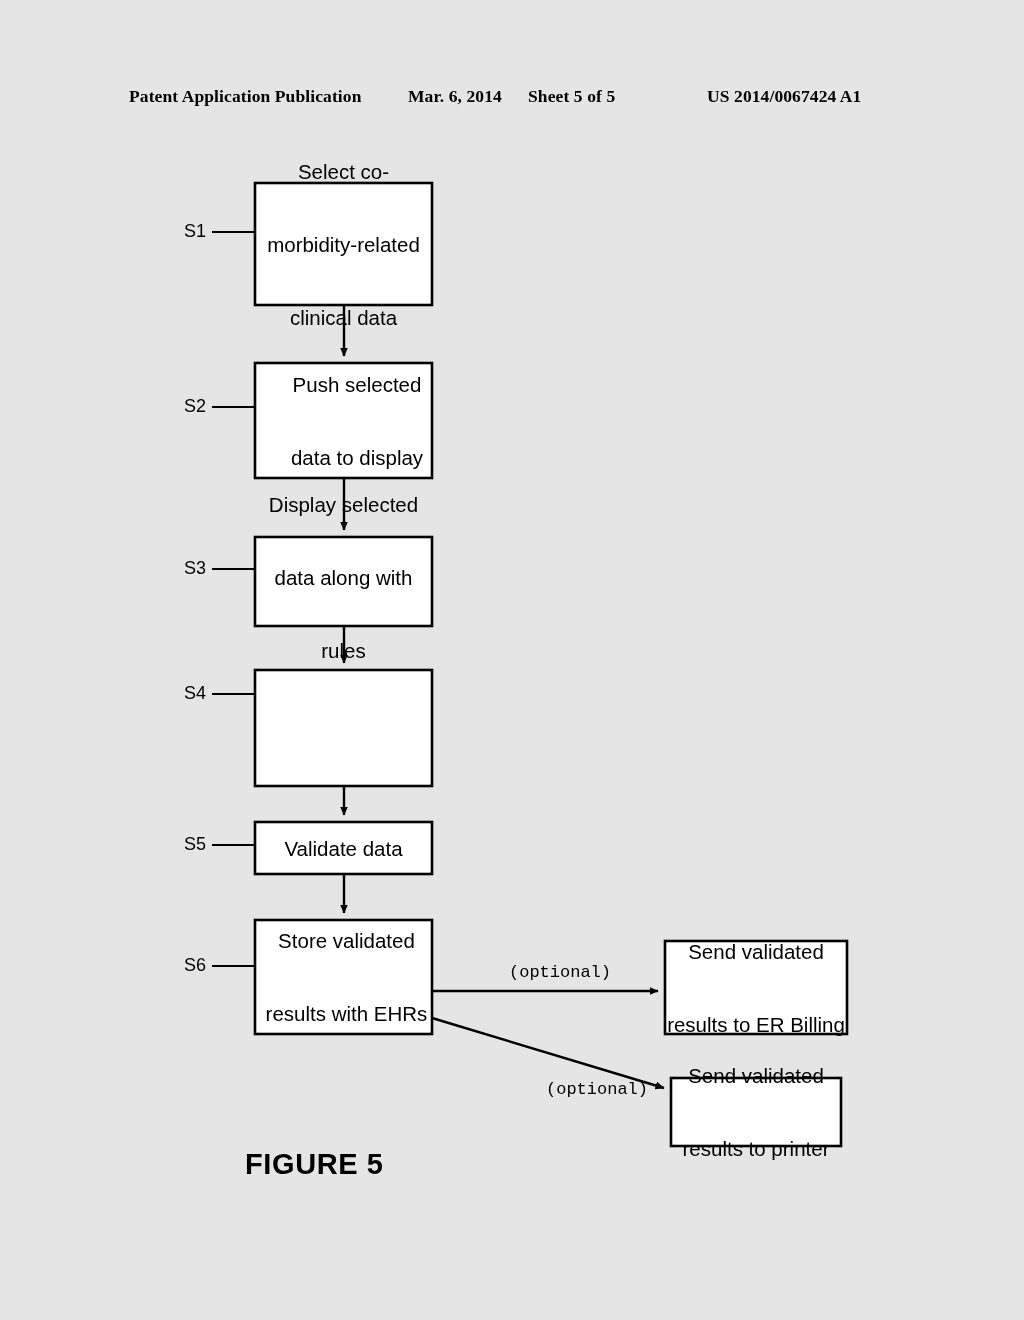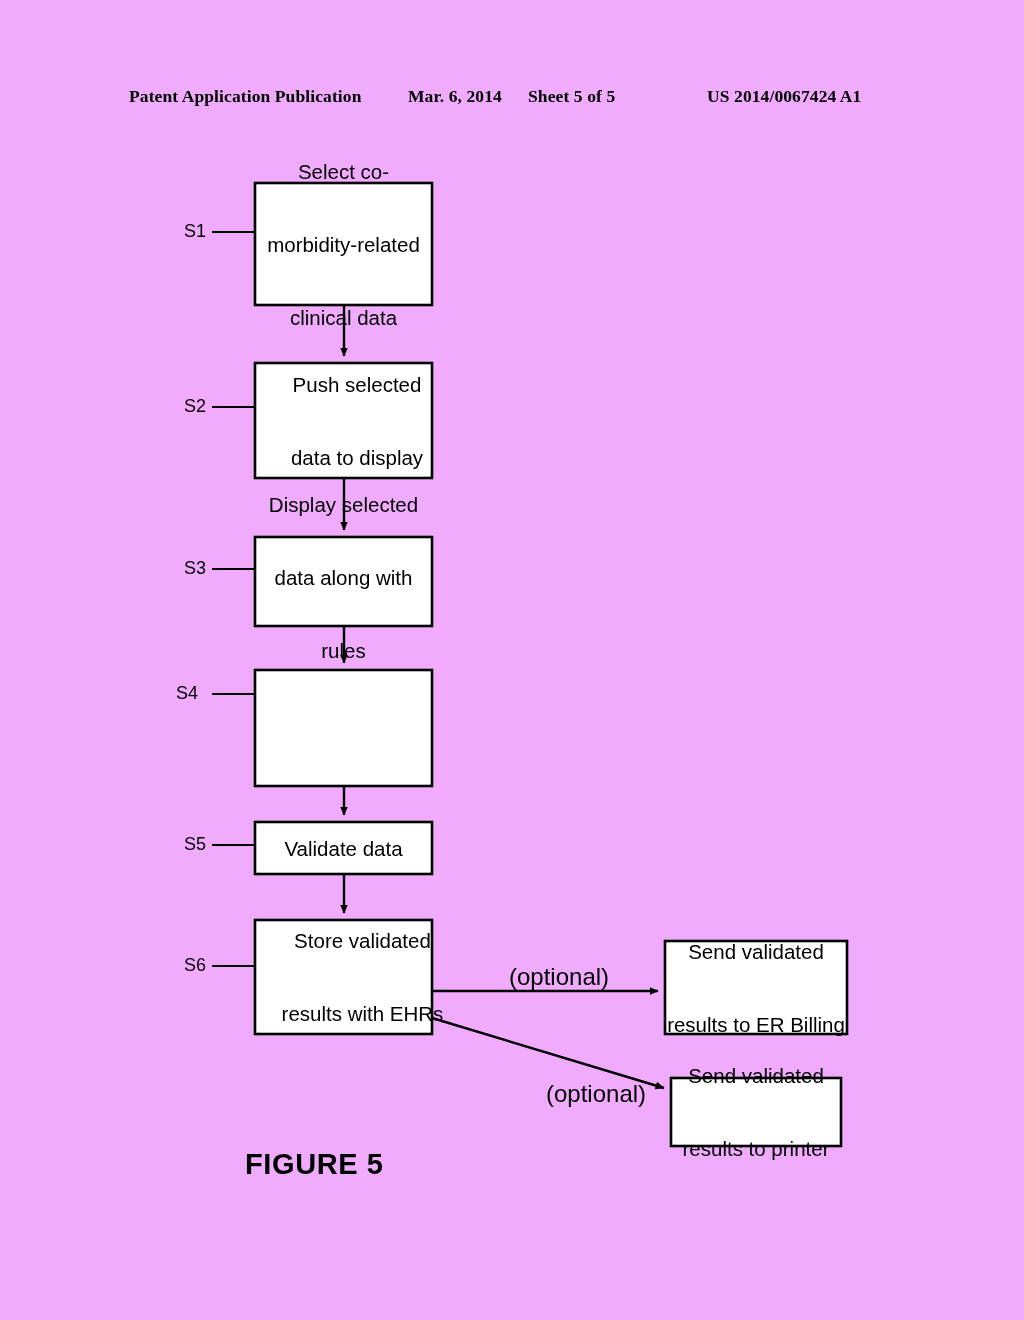--- a/index.html
+++ b/index.html
@@ -14,21 +14,21 @@
     position: relative;
     font-family: "Liberation Sans", sans-serif;
     color: #000000;
     overflow: hidden;
   }
   .page {
     position: absolute;
     left: 0; top: 0;
     width: 1024px;
     height: 1320px;
-    background: #f0abfc;
+    background: #e5e5e5;
   }
   
   .pub-header {
     position: absolute;
     left: 0;
     top: 86px;
     width: 1024px;
     height: 26px;
     font-family: "Liberation Serif", serif;
     font-weight: bold;
@@ -99,22 +99,22 @@
   .step-label {
     position: absolute;
     font-family: "Liberation Sans", sans-serif;
     font-size: 18px;
     color: #000000;
     text-align: left;
     white-space: nowrap;
   }
   .edge-label {
     position: absolute;
-    font-family: Liberation Sans, sans-serif;
-    font-size: 24px;
+    font-family: Liberation Mono, monospace;
+    font-size: 17px;
     color: #000000;
     white-space: nowrap;
     text-align: right;
   }
   .fig-caption {
     position: absolute;
     left: 245px;
     top: 1148px;
     font-family: "Liberation Sans", sans-serif;
     font-weight: bold;
@@ -187,39 +187,39 @@
       <div>Display selected</div>
       <div>data along with</div>
       <div>rules</div>
     </div>
 
 
     <div class="box-text" style="left:255px; top:822px; width:177px; height:52px;border-radius:24px;">
       <div>Validate data</div>
     </div>
 
-    <div class="box-text" style="left:255px; top:920px; width:183px; height:114px;margin-left:16px;">
+    <div class="box-text" style="left:255px; top:920px; width:183px; height:114px;">
       <div>Store validated</div>
       <div>results with EHRs</div>
     </div>
 
     <div class="box-text" style="left:665px; top:941px; width:182px; height:93px;">
       <div>Send validated</div>
       <div>results to ER Billing</div>
     </div>
 
     <div class="box-text" style="left:671px; top:1078px; width:170px; height:68px;">
       <div>Send validated</div>
       <div>results to printer</div>
     </div>
 
     <div class="step-label" style="left:184px; top:221px;">S1</div>
     <div class="step-label" style="left:184px; top:396px;">S2</div>
     <div class="step-label" style="left:184px; top:558px;">S3</div>
-    <div class="step-label" style="left:176px; top:683px;">S4</div>
+    <div class="step-label" style="left:184px; top:683px;">S4</div>
     <div class="step-label" style="left:184px; top:834px;">S5</div>
     <div class="step-label" style="left:184px; top:955px;">S6</div>
 
     <div class="edge-label" style="left:509px; top:963px;">(optional)</div>
     <div class="edge-label" style="left:546px; top:1080px;">(optional)</div>
 
     <div class="fig-caption">FIGURE 5</div>
   </div>
 
 </div>

